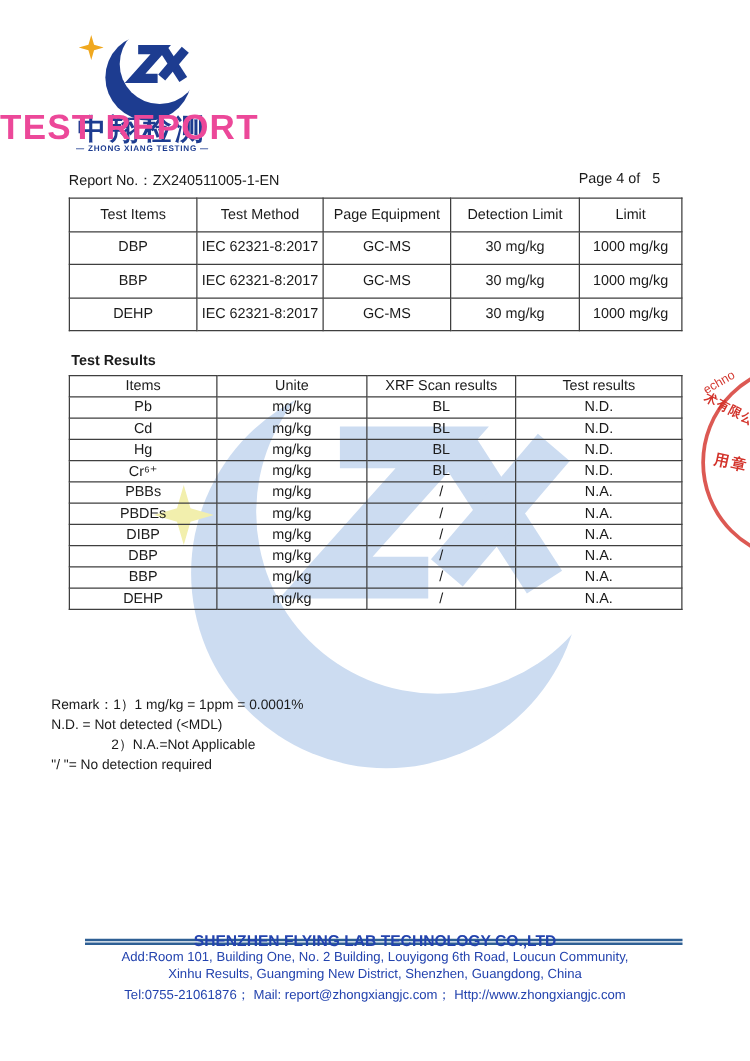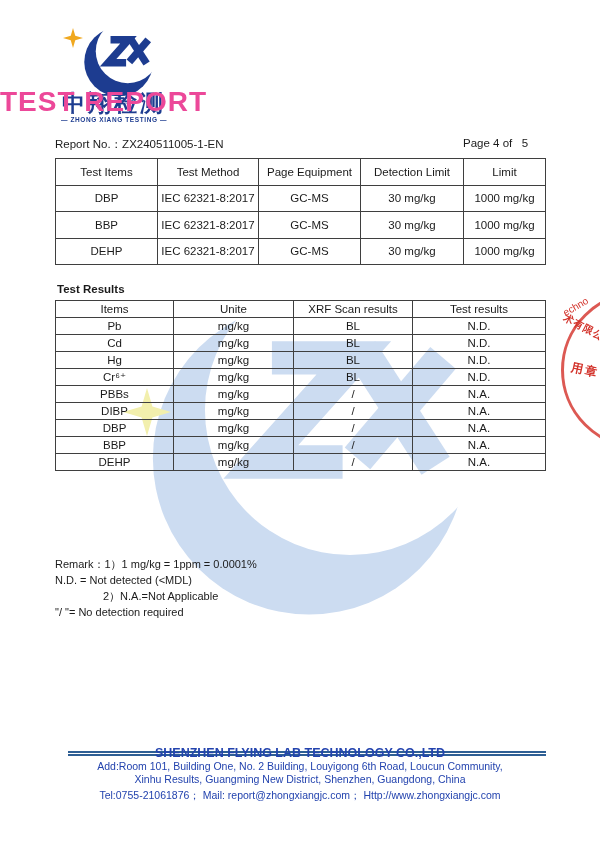--- a/index.html
+++ b/index.html
@@ -20,21 +20,21 @@
   .page-ind{position:absolute;left:463px;top:137px;font-size:11.5px;white-space:pre;}
   
   table.tbl{position:absolute;left:55px;width:490px;border-collapse:collapse;
             table-layout:fixed;font-size:11.5px;background:transparent;z-index:1;}
   table.tbl th,table.tbl td{border:1px solid #3f3f3f;text-align:center;
             font-weight:normal;padding:0;overflow:hidden;}
   .tbl1{top:158px;} .tbl1 tr{height:26.5px;}
   .tbl2{top:300px;} .tbl2 tr{height:17px;}
   .results-heading{position:absolute;left:57px;top:283px;font-size:11.5px;font-weight:bold;z-index:1;}
   
-  .remarks{position:absolute;left:55px;top:556px;font-size:11px;line-height:16px;z-index:1;}
+  .remarks{position:absolute;left:41px;top:556px;font-size:11px;line-height:16px;z-index:1;}
   .remarks .indent{padding-left:48px;}
   
   .footer-rule{position:absolute;left:68px;top:751px;width:478px;height:1px;
                border-top:2px solid #2e5f94;border-bottom:2px solid #2e5f94;}
   .footer-text{position:absolute;left:0;right:0;top:746px;text-align:center;color:#2343ae;}
   .footer-text .company{font-size:12.5px;font-weight:bold;}
   .footer-text .addr{font-size:10.5px;line-height:12.5px;}
   .footer-text .contact{font-size:10.5px;margin-top:4px;}
   
   .wm-logo{position:absolute;left:138px;top:250px;width:372px;height:372px;color:#ccdcf1;z-index:0;}
@@ -177,20 +177,26 @@
           <td>BL</td>
           <td>N.D.</td>
         </tr>
         <tr>
           <td>PBBs</td>
           <td>mg/kg</td>
           <td>/</td>
           <td>N.A.</td>
         </tr>
         <tr>
+          <td>PBDEs</td>
+          <td>mg/kg</td>
+          <td>/</td>
+          <td>N.A.</td>
+        </tr>
+        <tr>
           <td>DIBP</td>
           <td>mg/kg</td>
           <td>/</td>
           <td>N.A.</td>
         </tr>
         <tr>
           <td>DBP</td>
           <td>mg/kg</td>
           <td>/</td>
           <td>N.A.</td>

